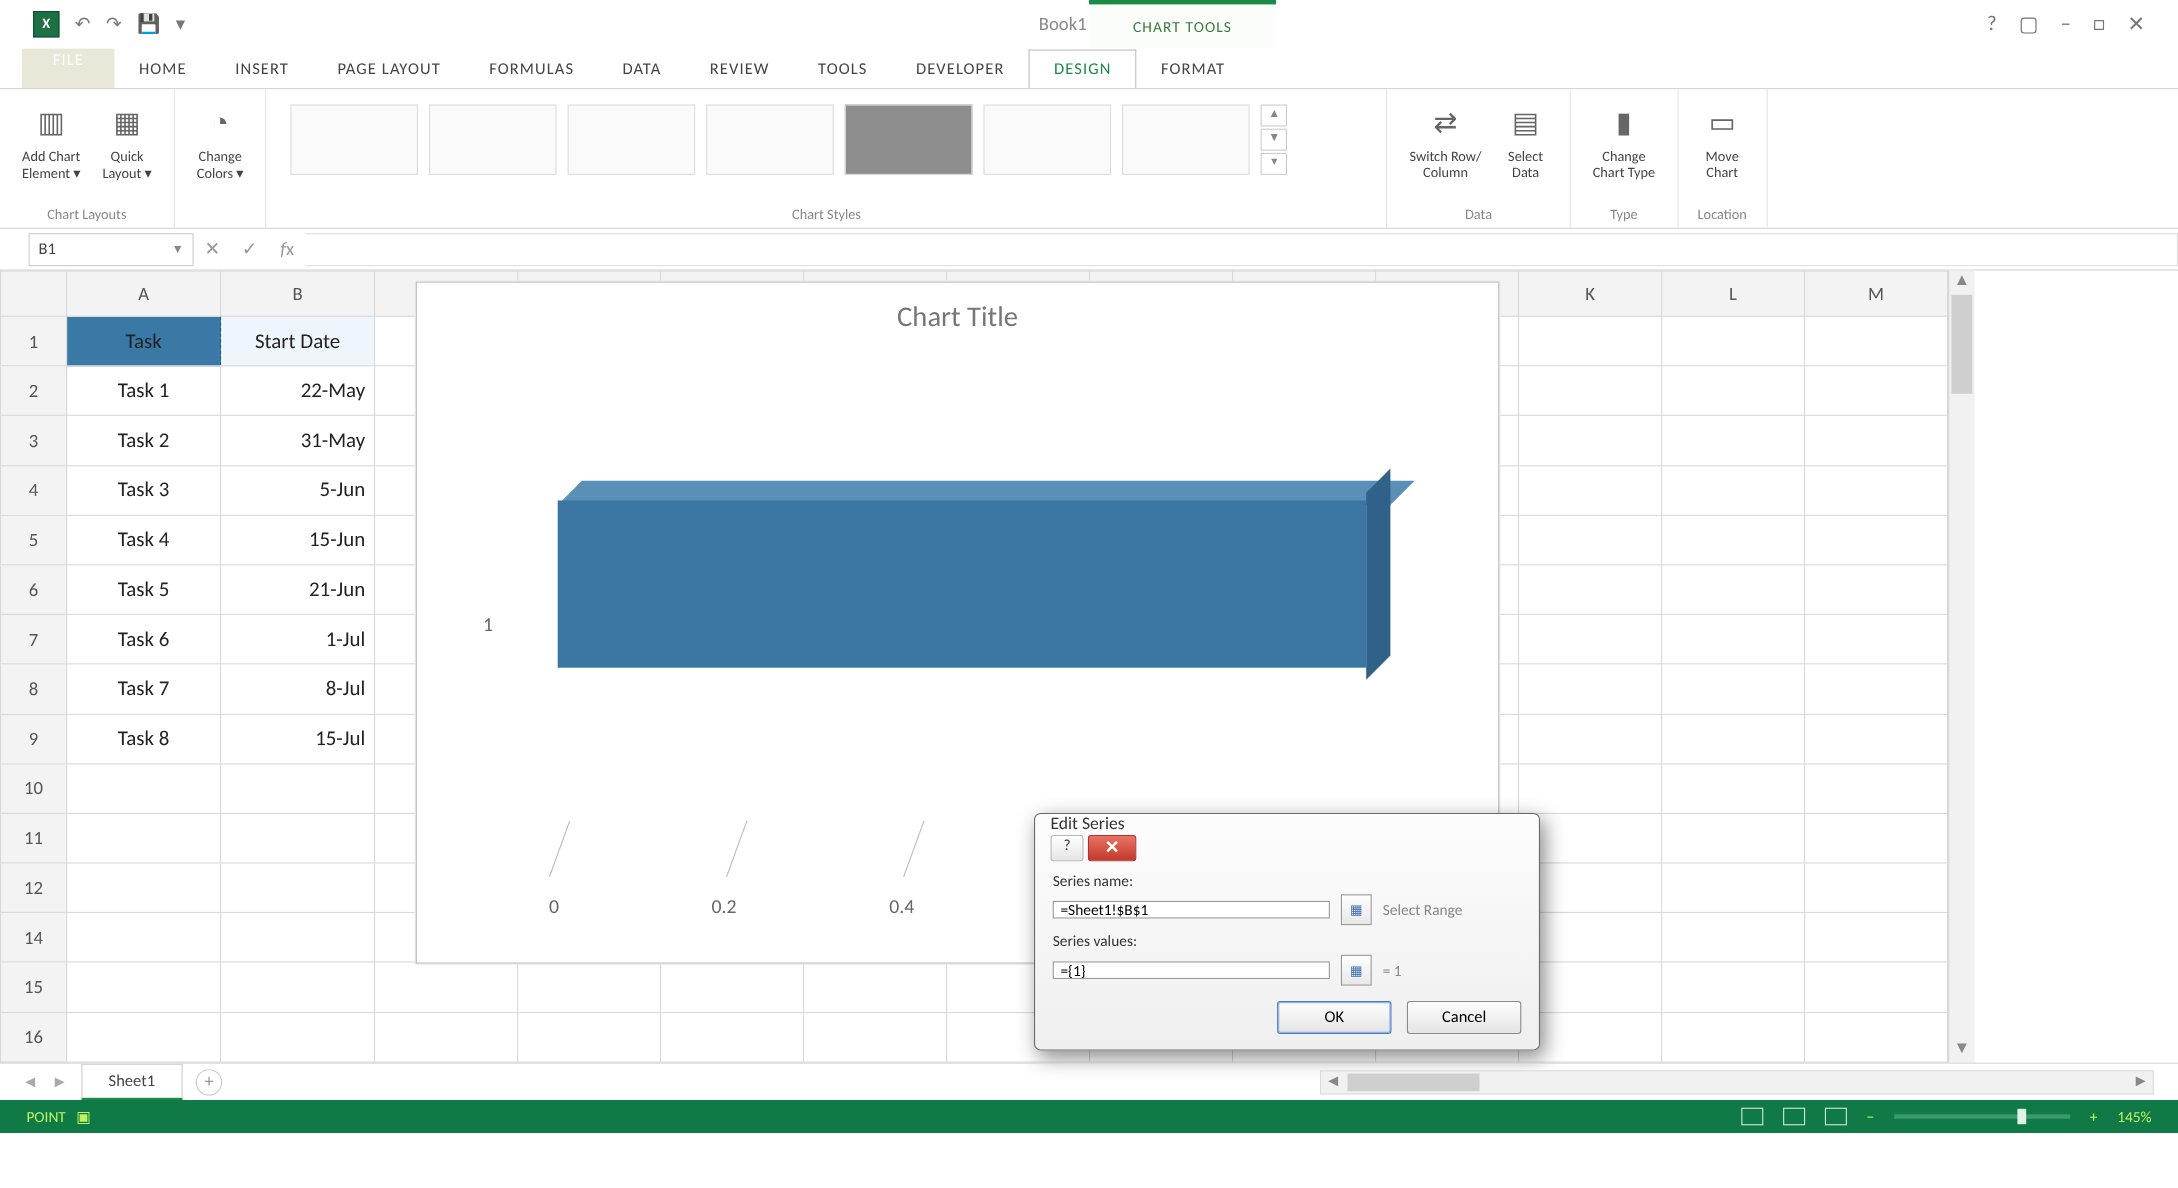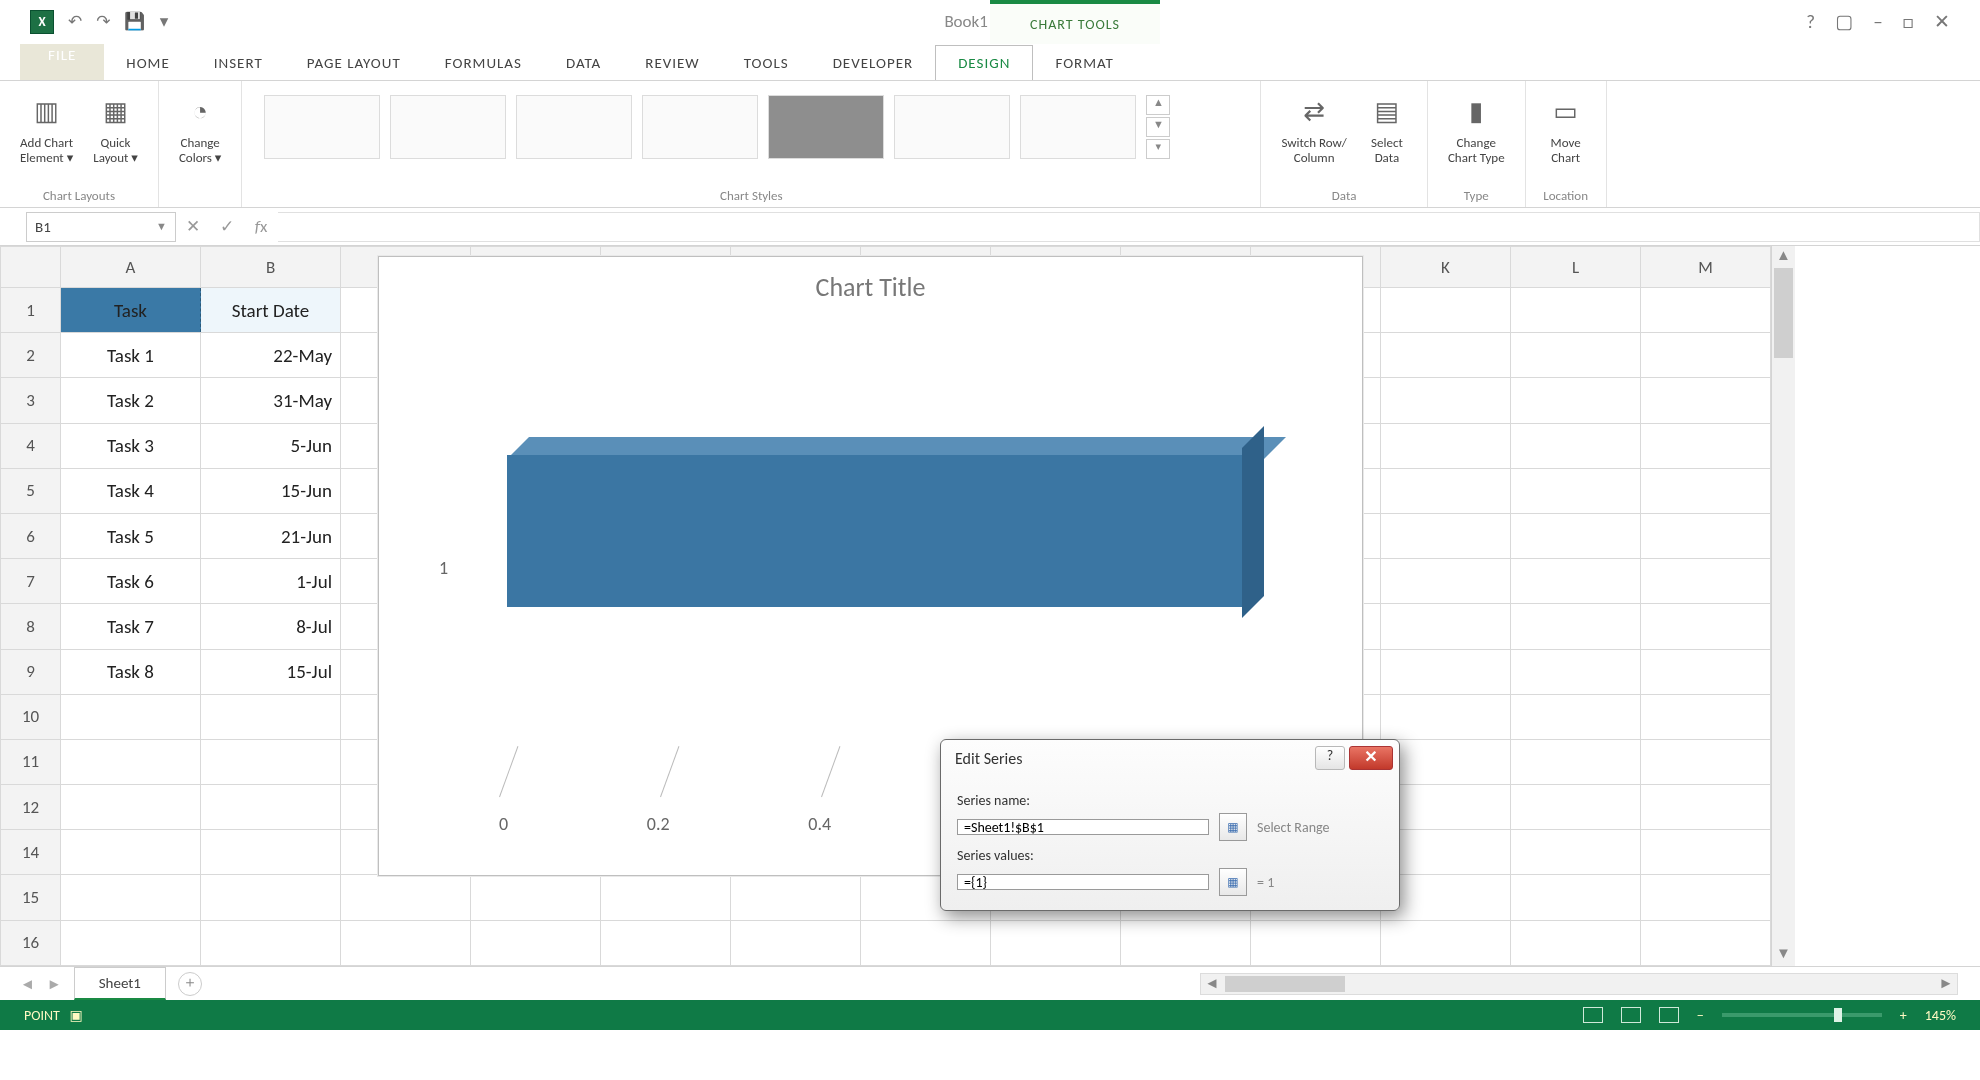--- a/index.html
+++ b/index.html
@@ -67,21 +67,21 @@
 .bar3d{ position:absolute; left:8px; right:60px; top:50px; height:170px;}
 .bar3d .front{ position:absolute; inset:18px 0 0 0; background:#3b76a3;}
 .bar3d .top{ position:absolute; left:0; right:-22px; top:0; height:22px; background:#5a8fb8; transform:skewX(-45deg); transform-origin:bottom left;}
 .bar3d .side{ position:absolute; right:-22px; top:11px; bottom:-11px; width:22px; background:#2f6189; transform:skewY(-45deg); transform-origin:top left;}
 .ylab{ position:absolute; left:60px; top:300px; color:#666; font-size:18px;}
 .xaxis{position:absolute; left:120px; right:60px; bottom:40px; display:flex; justify-content:space-between; color:#666; font-size:18px;}
 .tickline{position:absolute; bottom:78px; width:1px; height:54px; background:#bbb; transform:rotate(20deg); transform-origin:bottom;}
 
 
 #dlg{ position:absolute; left:940px; top:493px; width:460px; background:linear-gradient(#fdfdfd,#efefef); border:1px solid #6a6a6a; border-radius:6px; box-shadow:4px 6px 18px rgba(0,0,0,.45);}
-#dlg .dtitle{ height:36px; display:flex; align-items:center; justify-content:space-between; padding:0 6px 0 14px; font-size:16px; color:#333;}
+#dlg .dtitle{ height:36px; display:flex; align-items:flex-start; justify-content:space-between; padding:0 6px 0 14px; font-size:16px; color:#333;flex-direction:column;}
 #dlg .dbtns{display:flex;gap:4px;}
 #dlg .dhelp{ width:30px;height:24px;border:1px solid #b8b8b8;border-radius:3px;background:linear-gradient(#fff,#e5e5e5); text-align:center;font-size:14px;cursor:pointer;}
 #dlg .dclose{ width:44px;height:24px;border:1px solid #a33; border-radius:3px; background:linear-gradient(#e97464,#c2392b); color:#fff;text-align:center;font-weight:bold;cursor:pointer;}
 #dlg .body{ padding:10px 16px 14px 16px;}
 #dlg label{ display:block; font-size:14px; color:#333; margin:6px 0 4px 0;}
 .refrow{display:flex; align-items:center; gap:10px;}
 .refinput{ flex:0 0 252px; height:16px; border:1px solid #9a9a9a; padding:0 6px; font-size:14px; background:#fff;}
 .refpick{ width:28px; height:28px; border:1px solid #9a9a9a; background:linear-gradient(#fff,#e8e8e8); cursor:pointer; display:flex;align-items:center;justify-content:center;font-size:12px;color:#3b6db0;}
 .refhint{ color:#888; font-size:14px;}
 #dlg .foot{ display:flex; justify-content:flex-end; gap:14px; padding-top:14px;}
@@ -91,21 +91,21 @@
 
 #sheettabs{ height:34px; border-top:1px solid #d4d4d4; display:flex; align-items:center; padding:0 20px; gap:12px; position:relative;}
 .stabnav{color:#aaa;cursor:pointer;}
 .stab{ padding:6px 24px; border:1px solid #ccc; border-bottom:2px solid #1a8a44; background:#fff; font-size:15px;}
 .addsheet{ width:24px;height:24px; border:1px solid #ccc; border-radius:12px; text-align:center; color:#888; cursor:pointer;}
 #hscroll{ position:absolute; right:22px; left:1200px; top:6px; height:22px; background:#f1f1f1; border:1px solid #dcdcdc;}
 #hscroll .l,#hscroll .r{position:absolute;top:0;width:22px;height:100%;text-align:center;color:#888;}
 #hscroll .l{left:0;} #hscroll .r{right:0;}
 #hscroll .thumb{position:absolute; left:24px; top:2px; bottom:2px; width:120px; background:#cfcfcf;}
 
-#status{ height:30px; background:#0f7a46; color:#fef9c3; display:flex; align-items:center; justify-content:space-between; padding:0 24px; font-size:14px;}
+#status{ height:30px; background:#0f7a46; color:#bef264; display:flex; align-items:center; justify-content:space-between; padding:0 24px; font-size:14px;}
 #status .r{display:flex;align-items:center;gap:18px;}
 .viewic{width:20px;height:16px;border:1px solid #cfe9d9;}
 .zoom-track{ width:160px; height:4px; background:#3a9a6b; position:relative;}
 .zoom-track .t{position:absolute; left:70%; top:-5px; width:8px; height:14px; background:#dff3e7;}
 </style>
 </head>
 <body>
 
 <div id="titlebar">
   <div class="qat">
@@ -531,20 +531,24 @@
         <input class="refinput" value="=Sheet1!$B$1" style="">
         <div class="refpick">▦</div>
         <span class="refhint">Select Range</span>
       </div>
       <label>Series values:</label>
       <div class="refrow">
         <input class="refinput" value="={1}" style="">
         <div class="refpick">▦</div>
         <span class="refhint">= 1</span>
       </div>
+      <div class="foot">
+        <button class="dbtn primary">OK</button>
+        <button class="dbtn">Cancel</button>
+      </div>
     </div>
   </div>
 
   <div id="vscroll">
     <div class="up">▲</div>
     <div class="thumb"></div>
     <div class="dn" style="position:absolute;bottom:0;left:0;right:0;">▼</div>
   </div>
 </div>
 

